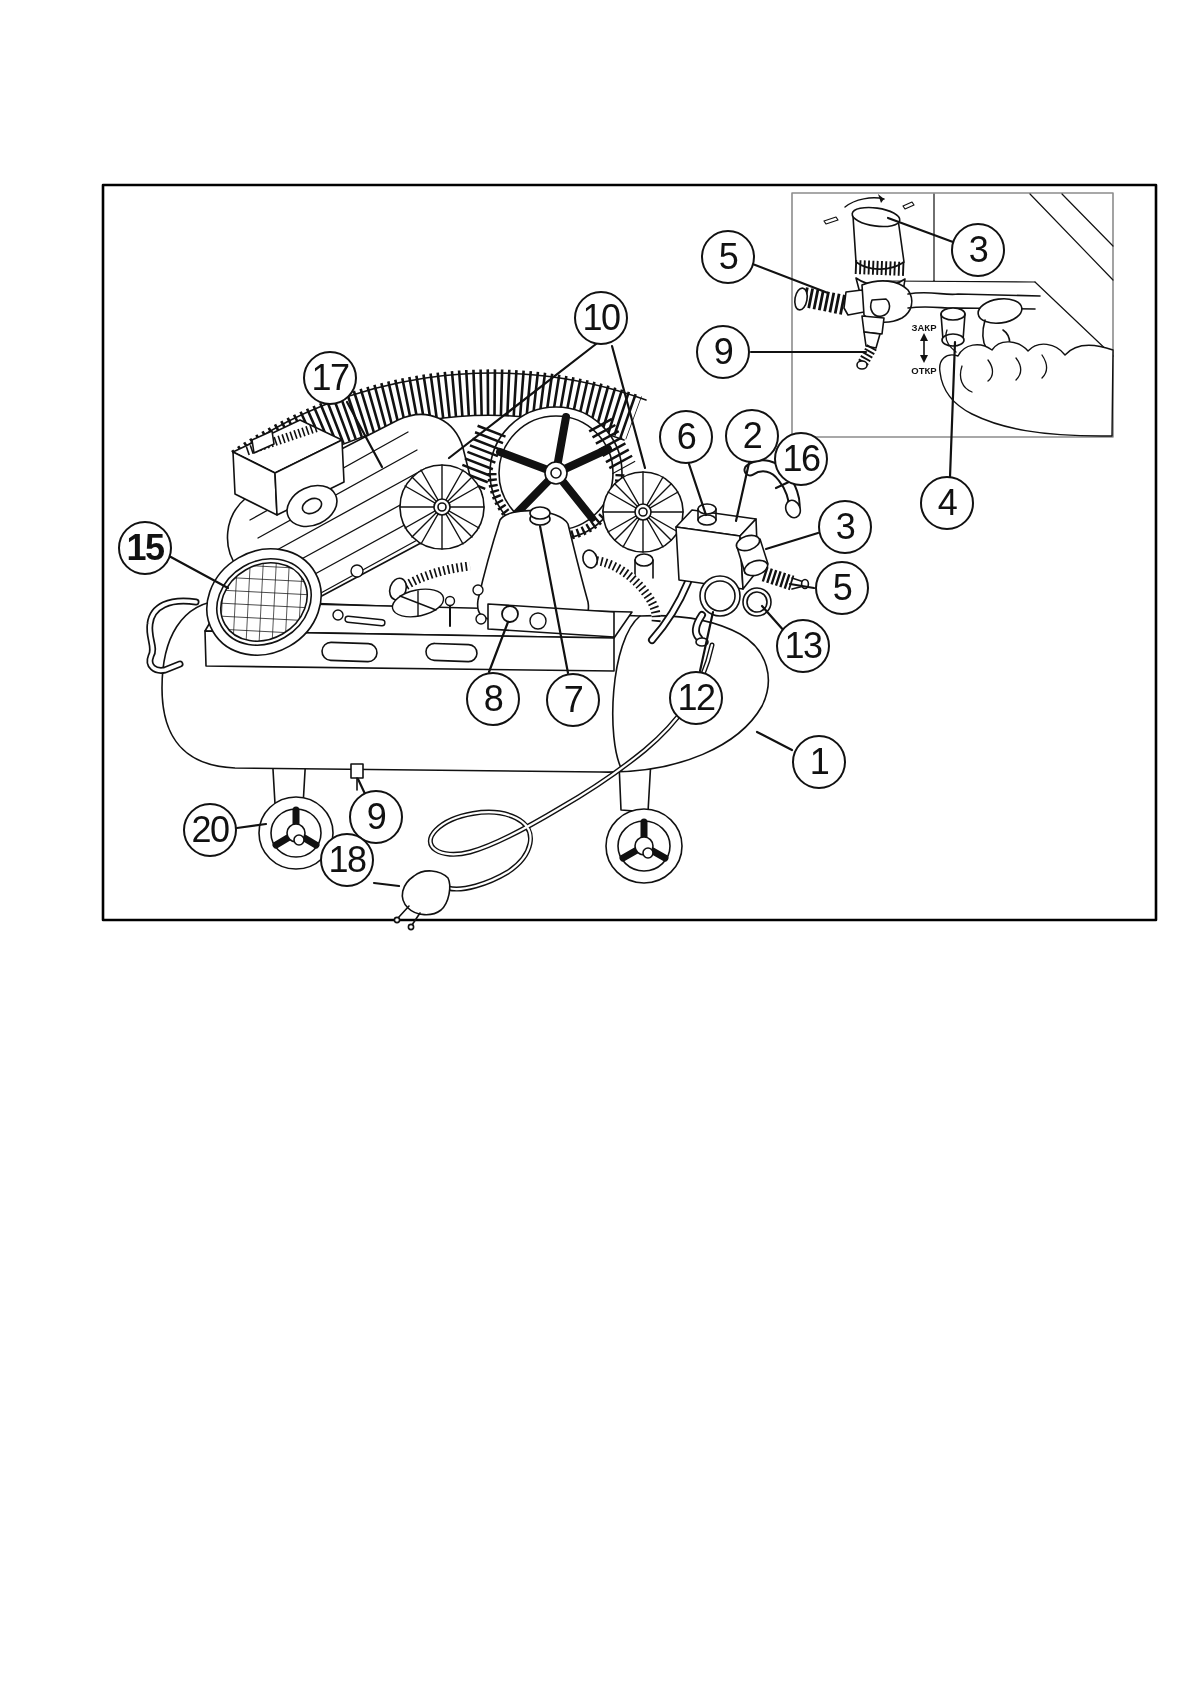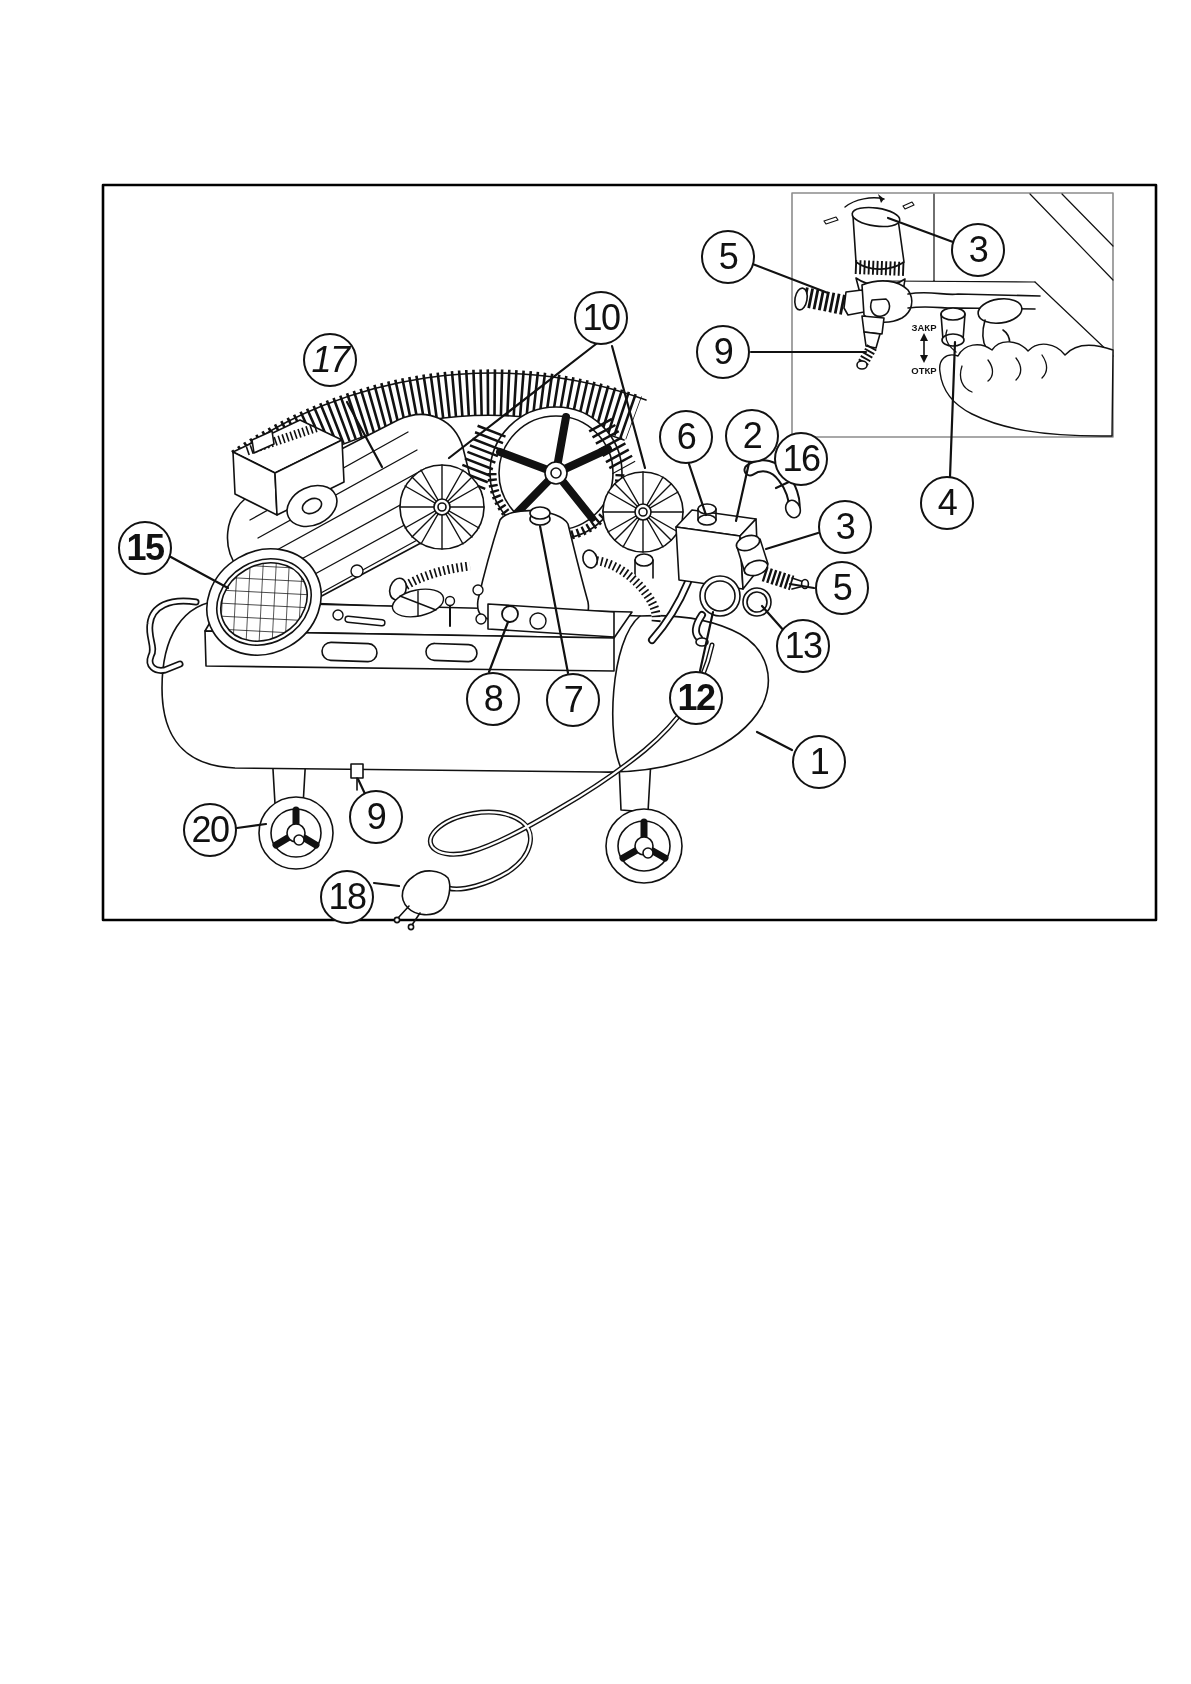--- a/index.html
+++ b/index.html
@@ -310,35 +310,35 @@
           <line x1="568" y1="673" x2="540" y2="526"></line>
           <line x1="792" y1="750" x2="757" y2="732"></line>
           <line x1="237" y1="828" x2="266" y2="824"></line>
           <line x1="366" y1="796" x2="358" y2="779"></line>
           <line x1="374" y1="883" x2="399" y2="886"></line>
         </g>
   </g>
 </svg>
 
 <div id="callout-layer">
-      <div class="callout" style="left: 303px; top: 333px; font-style: italic;">17</div>
+      <div class="callout" style="left: 303px; top: 351px;">17</div>
       <div class="callout" style="left: 574px; top: 291px;">10</div>
       <div class="callout" style="left: 118px; top: 521px; font-weight: bold;">15</div>
       <div class="callout" style="left: 701px; top: 230px;">5</div>
       <div class="callout" style="left: 696px; top: 325px;">9</div>
       <div class="callout" style="left: 951px; top: 223px;">3</div>
       <div class="callout" style="left: 920px; top: 476px;">4</div>
       <div class="callout" style="left: 659px; top: 410px;">6</div>
       <div class="callout" style="left: 725px; top: 409px;">2</div>
       <div class="callout" style="left: 774px; top: 432px;">16</div>
       <div class="callout" style="left: 818px; top: 500px;">3</div>
       <div class="callout" style="left: 815px; top: 561px;">5</div>
       <div class="callout" style="left: 776px; top: 619px; text-align: center;">13</div>
-      <div class="callout" style="left: 669px; top: 671px; font-weight: bold;">12</div>
+      <div class="callout" style="left: 669px; top: 671px;">12</div>
       <div class="callout" style="left: 466px; top: 672px;">8</div>
       <div class="callout" style="left: 546px; top: 673px;">7</div>
       <div class="callout" style="left: 792px; top: 735px;">1</div>
       <div class="callout" style="left: 183px; top: 803px;">20</div>
       <div class="callout" style="left: 349px; top: 790px;">9</div>
-      <div class="callout" style="left: 320px; top: 870px;">18</div>
+      <div class="callout" style="left: 320px; top: 833px;">18</div>
     </div>
 
 </div>
 
 </body></html>

